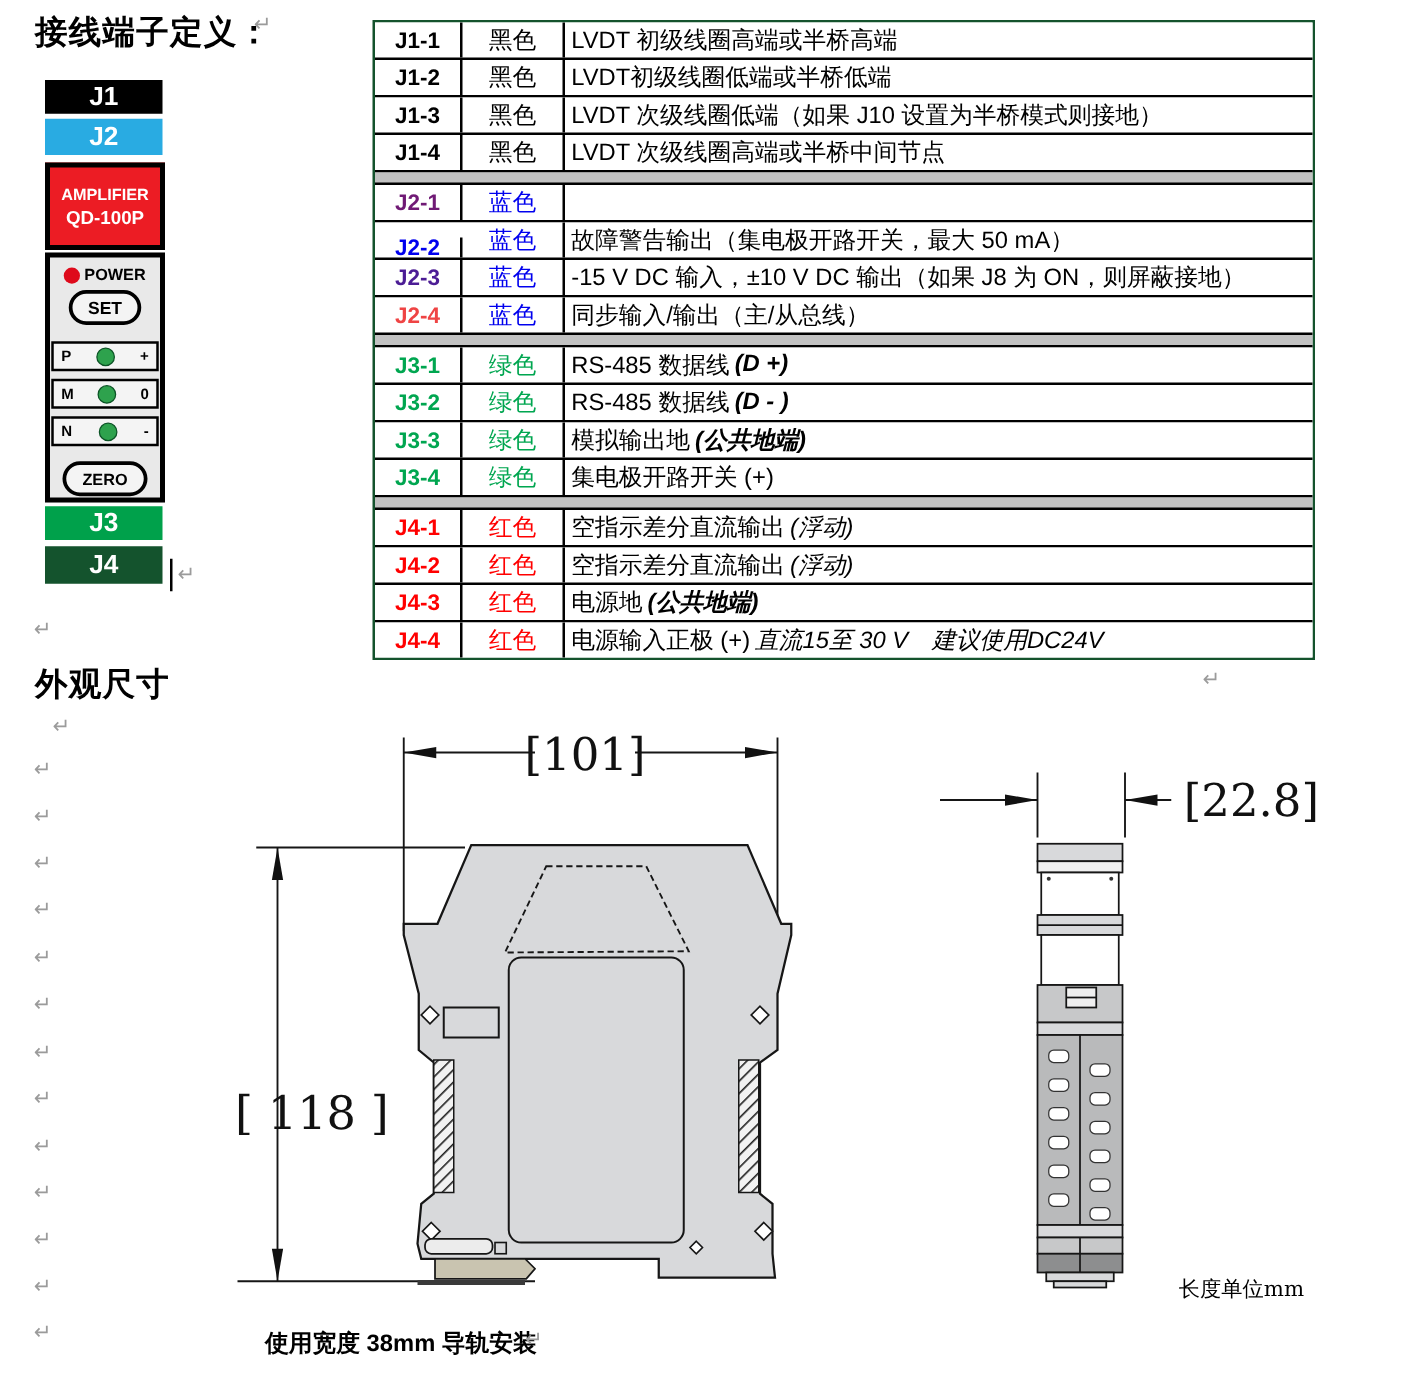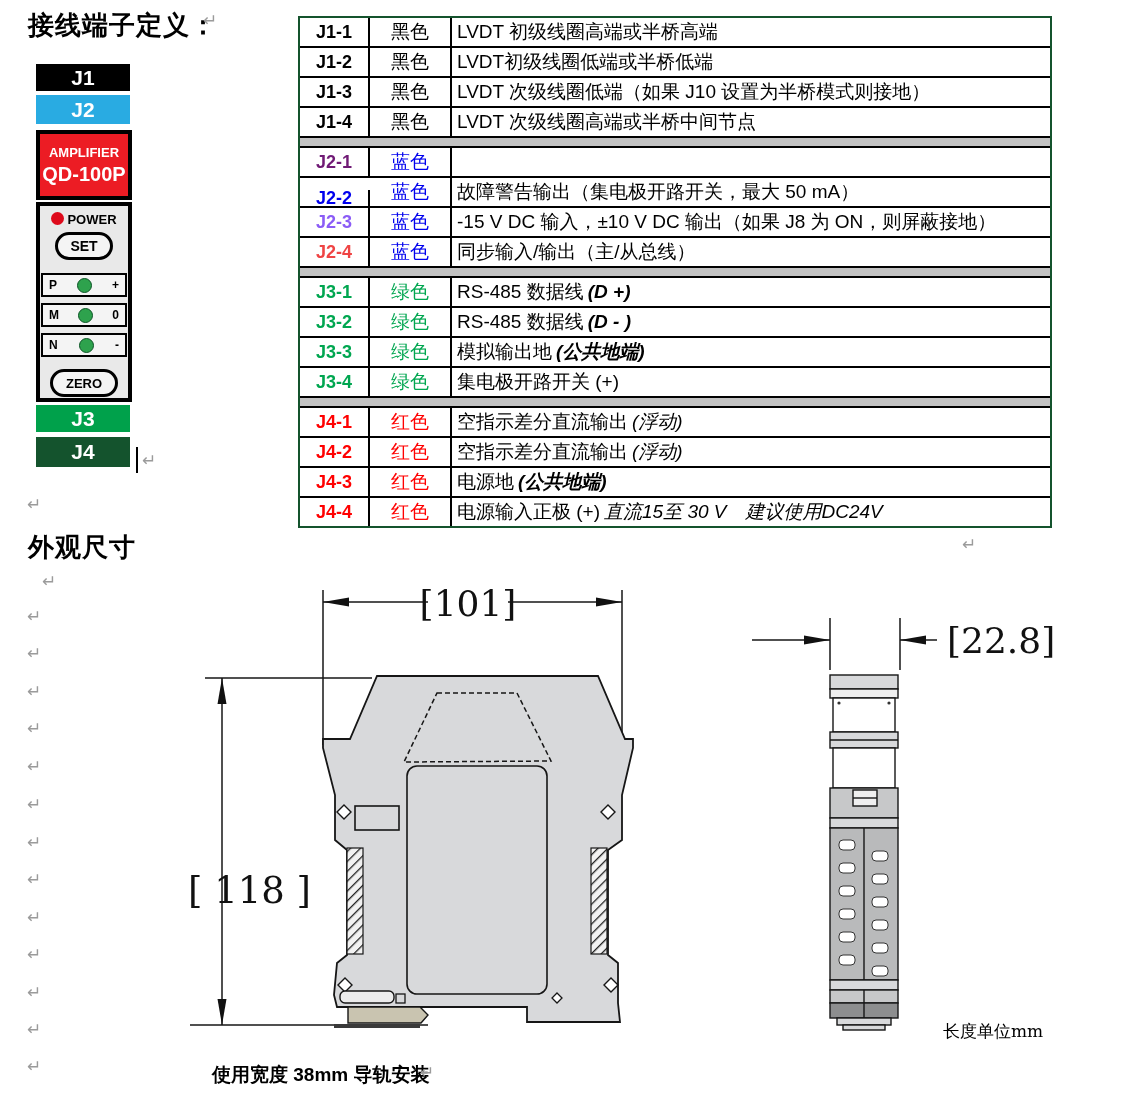--- a/index.html
+++ b/index.html
@@ -11,21 +11,21 @@
            font-family:"DejaVu Sans",sans-serif;}
   
   .band{position:absolute;left:36px;width:94px;display:flex;align-items:center;
         justify-content:center;color:#fff;font-weight:bold;font-size:21px;
         font-family:"Liberation Sans",sans-serif;}
   .amp{position:absolute;left:36px;width:88px;background:#EC1C24;border:4px solid #000;
        display:flex;flex-direction:column;align-items:center;justify-content:center;
        color:#fff;font-weight:bold;text-align:center;}
   .panel{position:absolute;left:36px;width:88px;background:#E9E9E9;border:4px solid #000;
          display:flex;flex-direction:column;align-items:center;}
-  .power-row{display:flex;align-items:flex-start;gap:3px;margin-top:6px;font-size:13px;font-weight:bold;}
+  .power-row{display:flex;align-items:flex-end;gap:3px;margin-top:6px;font-size:13px;font-weight:bold;}
   .led{border-radius:50%;display:inline-block;}
   .led.red{width:13px;height:13px;background:#DE0A1B;}
   .led.green{width:13px;height:13px;background:#2EA24D;border:1px solid #0c5426;}
   .pill{background:#F4F4F4;border:3px solid #000;border-radius:14px;font-weight:bold;
         display:flex;align-items:center;justify-content:center;}
   .ind{width:70px;height:20px;background:#F4F4F4;border:2px solid #000;display:flex;
        align-items:center;justify-content:space-between;padding:0 6px;
        font-size:12px;font-weight:bold;margin-top:6px;}
   
   #term-table{position:absolute;left:298px;top:16px;width:750px;border:2px solid #14532d;}
@@ -49,21 +49,21 @@
 <body>
 
 <div class="abs heading" style="left:28px;top:8px;">接线端子定义：</div>
 
 <div>
   <div class="band" style="top:64px;height:27px;background:#000;">J1</div>
   <div class="band" style="top:95px;height:29px;background:#29ABE2;">J2</div>
 
   <div class="amp" style="top:130px;height:62px;">
     <div style="font-size:13px;">AMPLIFIER</div>
-    <div style="font-size:20px;margin-top:3px;">QD-100P</div>
+    <div style="font-size:15px;margin-top:3px;">QD-100P</div>
   </div>
 
   <div class="panel" style="top:202px;height:192px;">
     <div class="power-row">
       <span class="led red"></span>
       <span>POWER</span>
     </div>
     <div class="pill" style="width:52px;height:22px;font-size:14px;margin-top:5px;">SET</div>
     <div class="ind" style="margin-top:13px;">
       <span>P</span>
@@ -124,21 +124,21 @@
       <div class="c-color" style="color: rgb(0, 0, 238);">蓝色</div>
     </div>
     <div class="trow">
       <div class="c-id" style="color: rgb(0, 0, 238); margin-top: 12px;">J2-2</div>
       <div class="c-color" style="color: rgb(0, 0, 238);">蓝色</div>
       <div class="c-desc">
         <span>故障警告输出（集电极开路开关，最大 50 mA）</span>
       </div>
     </div>
     <div class="trow">
-      <div class="c-id" style="color: #8b5cf6;">J2-3</div>
+      <div class="c-id" style="color: #4c1d95;">J2-3</div>
       <div class="c-color" style="color: rgb(0, 0, 238);">蓝色</div>
       <div class="c-desc">
         <span>-15 V DC 输入，±10 V DC 输出（如果 J8 为 ON，则屏蔽接地）</span>
       </div>
     </div>
     <div class="trow">
       <div class="c-id" style="color: #ef4444;">J2-4</div>
       <div class="c-color" style="color: rgb(0, 0, 238);">蓝色</div>
       <div class="c-desc">
         <span>同步输入/输出（主/从总线）</span>

